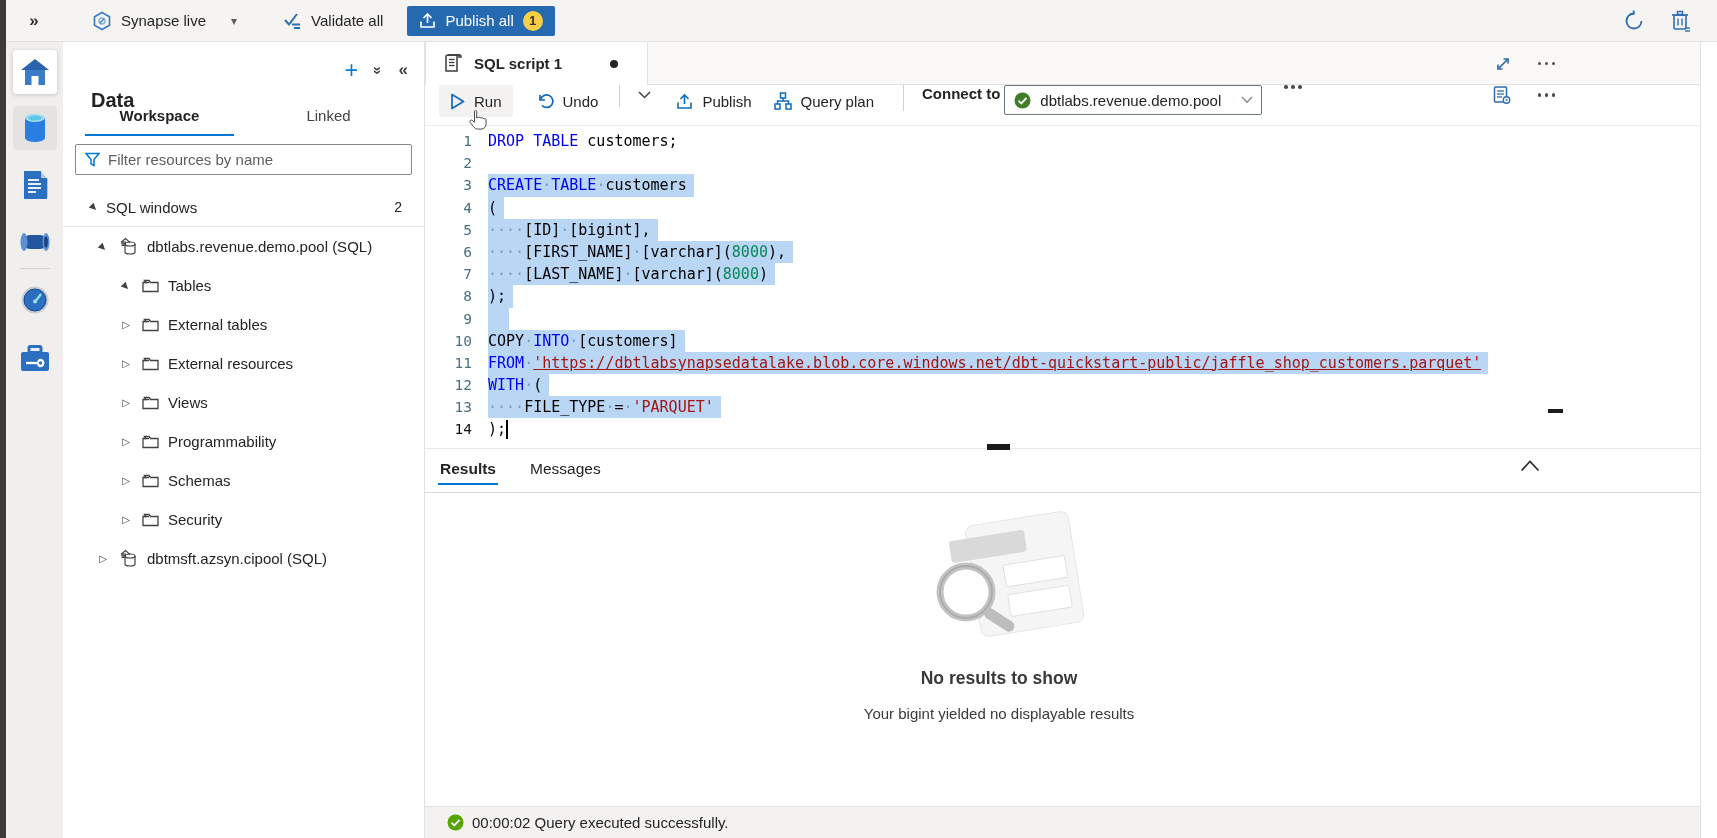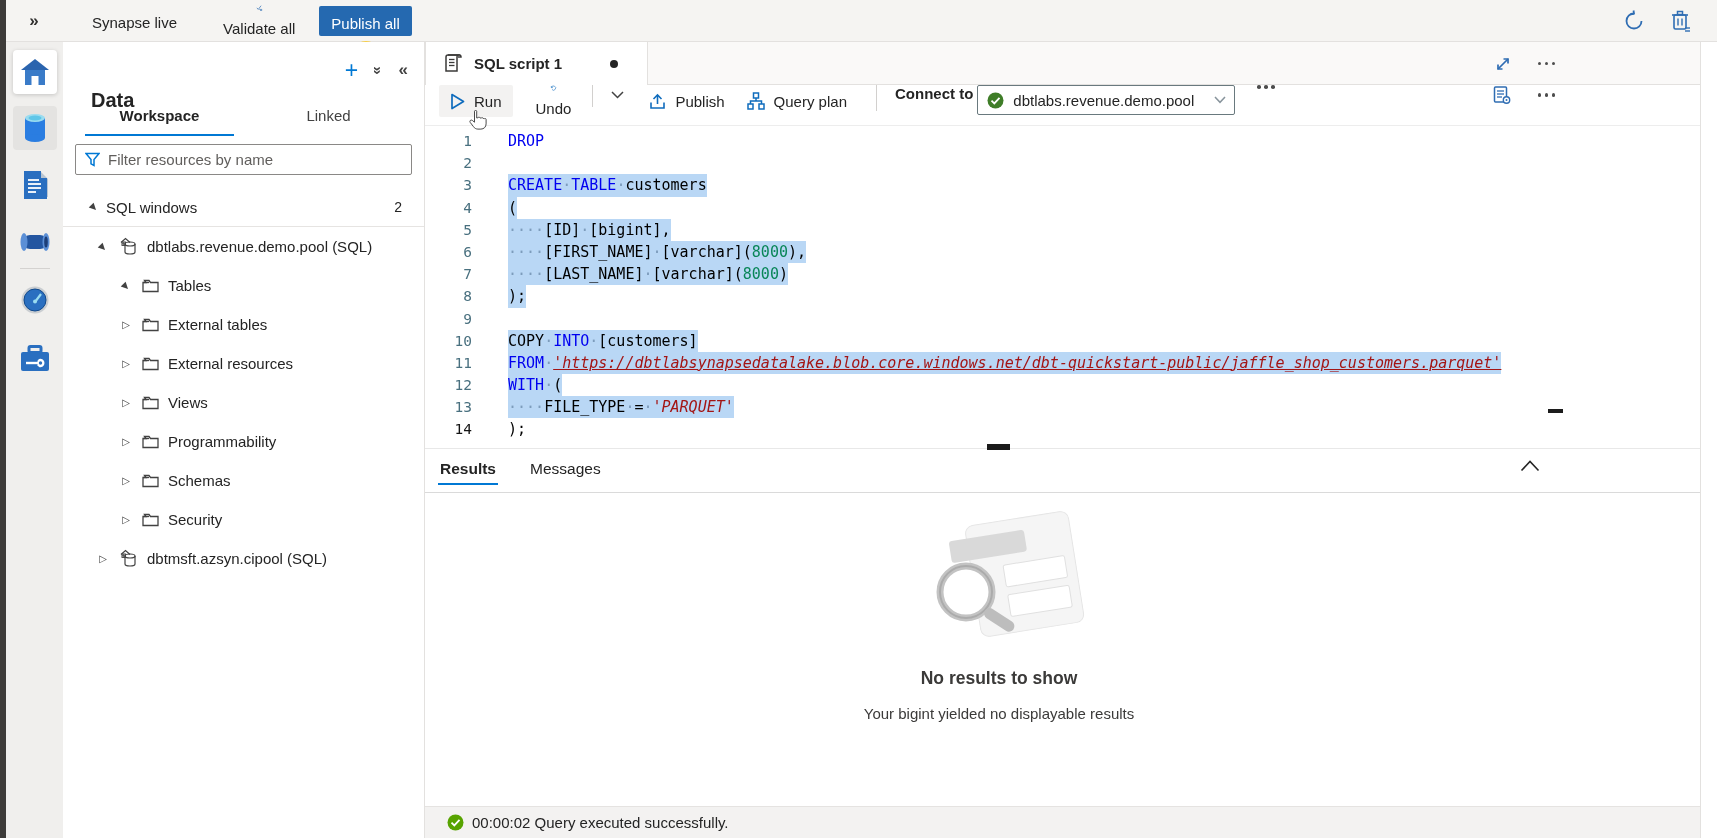--- a/index.html
+++ b/index.html
@@ -5,21 +5,21 @@
   * { margin:0; padding:0; box-sizing:border-box; }
   html,body { width:1717px; height:838px; overflow:hidden; background:#fff;
     font-family:"Liberation Sans", sans-serif; color:#242424; }
   .abs { position:absolute; }
 
   
   #edge-strip { left:0; top:0; width:6px; height:838px; background:#3d3b39; }
   #topbar { left:6px; top:0; width:1711px; height:42px; background:#f5f4f2;
     border-bottom:1px solid #e3e1df; display:flex; align-items:center; }
   #expand-rail { width:56px; text-align:center; font-size:17px; font-weight:700; color:#323130; cursor:pointer; }
-  .tb-item { display:flex; align-items:center; gap:9px; font-size:15px; color:#242424; cursor:pointer; padding:0 10px; height:32px;flex-direction:column; }
+  .tb-item { display:flex; align-items:center; gap:9px; font-size:15px; color:#242424; cursor:pointer; padding:0 10px; height:32px; }
   #mode-switcher { margin-left:20px; }
   #mode-switcher .chev { color:#605e5c; font-size:12px; margin-left:16px; }
   #validate-all { margin-left:26px; }
   #publish-all { margin-left:14px; background:#2569b0; color:#fff; border-radius:2px;
     height:30px; padding:0 12px 0 12px; }
   #publish-badge { background:#f7ce46; color:#323130; font-size:12.5px; font-weight:700;
     width:20px; height:20px; border-radius:50%; display:flex; align-items:center; justify-content:center; }
   #topbar-right { margin-left:auto; display:flex; align-items:center; gap:26px; padding-right:26px; }
 
   
@@ -70,44 +70,44 @@
   #dirty-dot { width:8px; height:8px; border-radius:50%; background:#242424; margin-left:48px; }
   #tabstrip-right { position:absolute; right:145px; top:0; height:43px; display:flex; align-items:center; gap:26px; }
   .dots { display:flex; gap:3.5px; cursor:pointer; }
   .dots i { width:3.5px; height:3.5px; border-radius:50%; background:#4d4d4d; }
 
   #toolbar { position:absolute; left:0; top:43px; width:100%; height:41px; background:#fff;
     border-bottom:1px solid #ededed; display:flex; align-items:flex-start; }
   .tbtn { display:flex; align-items:center; gap:9px; font-size:15px; color:#242424; height:32px;
     padding:0 11px; cursor:pointer; border-radius:2px; }
   #run-btn { margin-left:14px; background:#f3f2f1; }
-  #undo-btn { margin-left:12px;flex-direction:column; }
+  #undo-btn { margin-left:12px; }
   .tsep { width:1px; height:22px; background:#d2d0ce; margin:0 10px; }
   .tsep.tall { height:26px; margin:0 18px; }
   #cmd-chevron { padding:0 8px; cursor:pointer; }
   #connect-label { font-size:15px; font-weight:700; color:#242424; margin-right:4px; }
   #pool-select { width:258px; height:30px; border:1px solid #69797e; border-radius:2px; display:flex;
     align-items:center; cursor:pointer; background:#fff; }
   #pool-select svg { margin:0 9px 0 9px; flex:none; }
   #pool-name { font-size:15px; color:#242424; white-space:nowrap; overflow:hidden; flex:1; }
   #toolbar-right { margin-left:auto; display:flex; align-items:center; gap:26px; padding-right:145px; }
 
   
   #editor { position:absolute; left:0; top:84px; width:100%; height:353px; background:#fff;
     font-family:"DejaVu Sans Mono", monospace; font-size:15px; padding-top:4px; overflow:hidden; }
   .cl { height:22.2px; display:flex; white-space:pre; }
   .cl .ln { width:47px; text-align:right; color:#49707f; flex:none; font-size:14.5px; line-height:22.2px; }
   .cl.active .ln { color:#141414; font-weight:400; }
-  .cl .lc { margin-left:36px; line-height:22.2px; display:flex;flex-direction:column; }
+  .cl .lc { margin-left:16px; line-height:22.2px; display:flex; }
   .selwrap { background:#b9d7f5; display:flex; }
   .seltail { width:7px; background:#b9d7f5; }
   .tok-kw { color:#0000f0; }
   .tok-pl { color:#000; }
   .tok-num { color:#098658; }
-  .tok-str { color:#a31515;font-style:italic; }
+  .tok-str { color:#a31515; }
   .tok-str.link { text-decoration:underline; }
   .tok-ws { color:#7d9cbc; }
   .caret { width:1.8px; height:19px; background:#000; margin-top:1.5px; }
   #overview-mark { left:1548px; top:409px; width:15px; height:4px; background:#1c1c1c; }
 
   
   #split-line { position:absolute; left:0; top:406px; width:100%; height:1px; background:#e8e8e8; }
   #split-grip { position:absolute; left:562px; top:402px; width:23px; height:6px; background:#1a1a1a; cursor:row-resize; }
   #results-tabs { position:absolute; left:13px; top:412px; display:flex; gap:30px; }
   .r-tab { font-size:15.5px; color:#242424; padding:6px 2px 10px; cursor:pointer; position:relative; }

